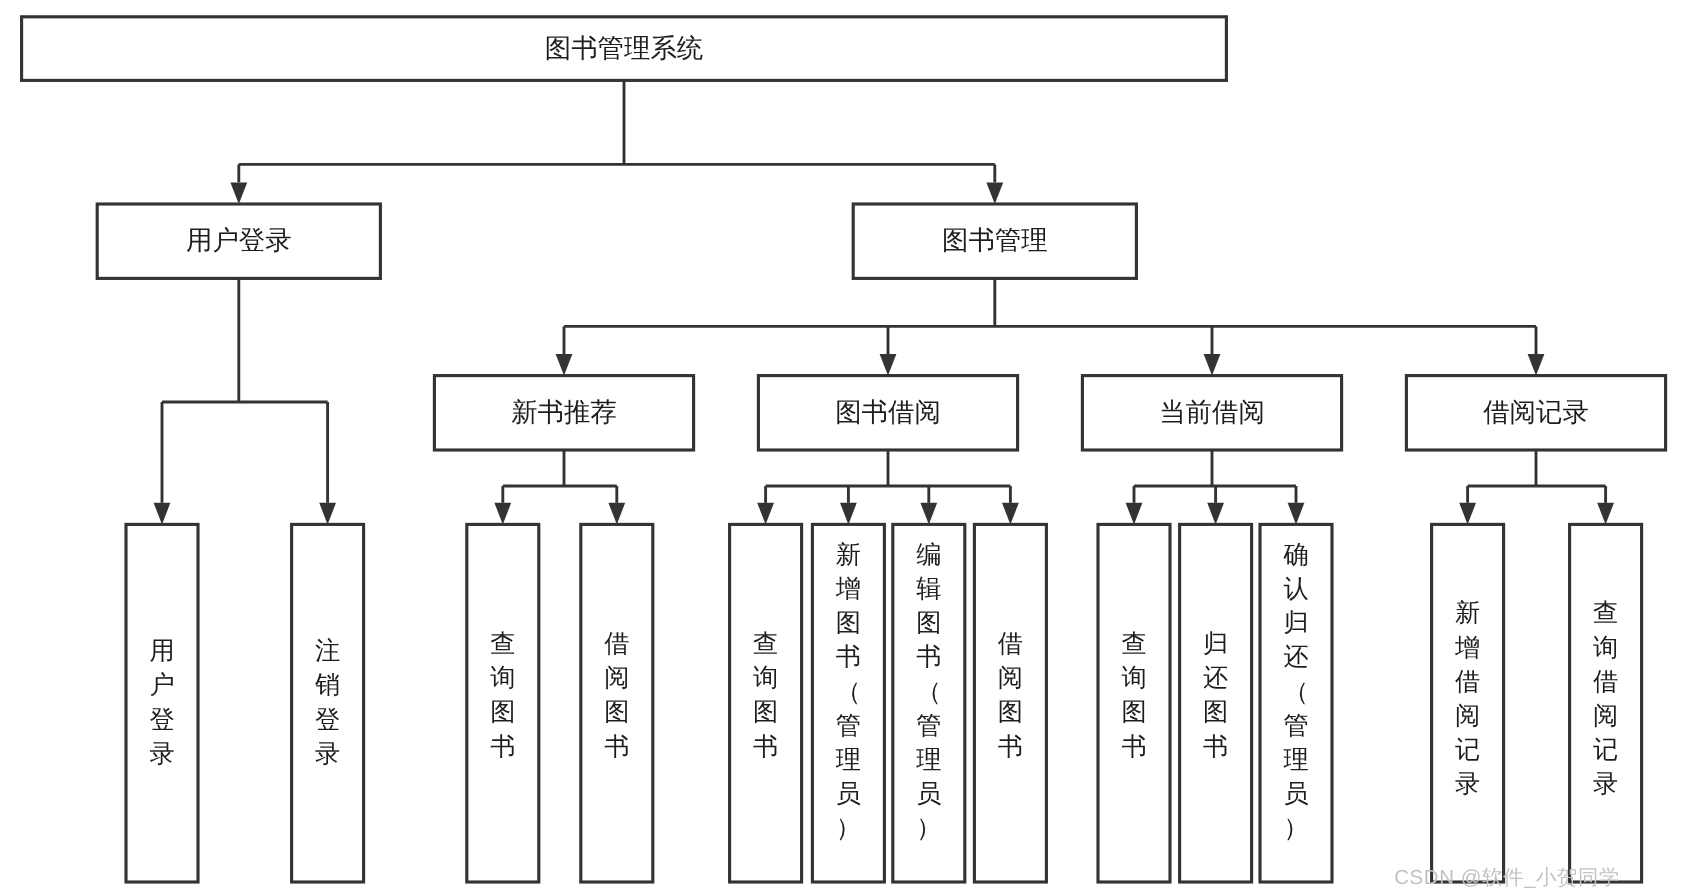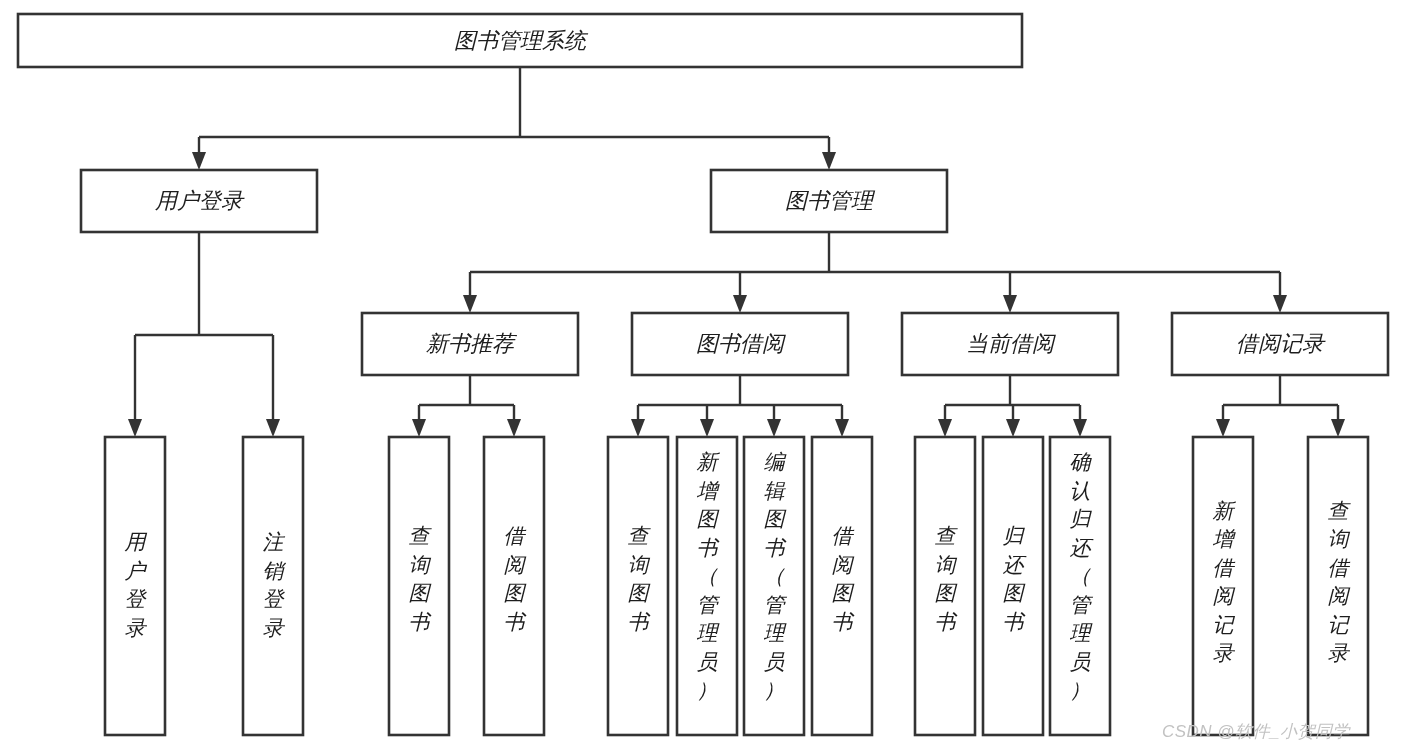--- a/index.html
+++ b/index.html
@@ -11,21 +11,20 @@
     width: 1405px;
     height: 747px;
     font-family: "Liberation Sans", "DejaVu Sans", sans-serif;
     overflow: hidden;
     position: relative;
   }
   #diagram-root {
     position: relative;
     width: 1356px;
     height: 747px;
-    font-style: italic;
   }
   svg.flow {
     position: absolute;
     left: 0;
     top: 0;
     width: 1405px;
     height: 747px;
   }
   .node-box {
     fill: #ffffff;

